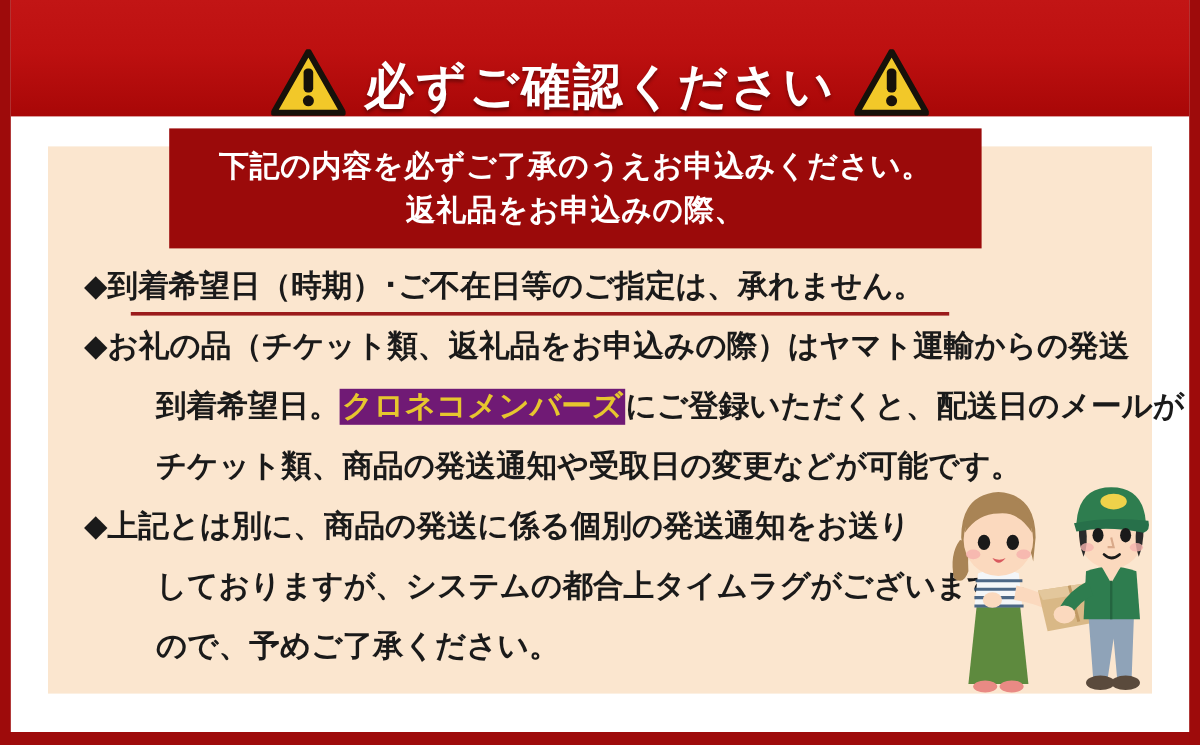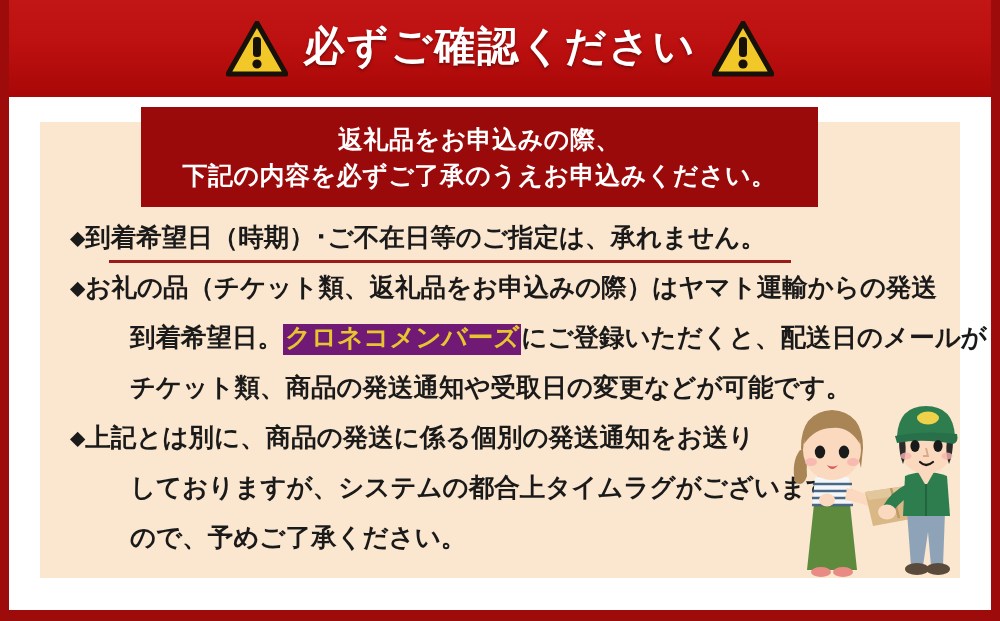--- a/index.html
+++ b/index.html
@@ -18,21 +18,21 @@
     border-right:9px solid #9E0B0B;
     border-bottom:11px solid #9E0B0B;
     overflow:hidden;
   }
   
   .header{
     position:absolute;
     left:-9px;top:0;
     width:1000px;height:97px;
     background:linear-gradient(180deg,#C21515 0%,#BD1010 45%,#A80707 100%);
-    display:flex;align-items:center;justify-content:center;
+    display:flex;align-items:flex-end;justify-content:center;
     gap:16px;
   }
   .header-title{
     color:#ffffff;
     font-size:41px;
     font-weight:bold;
     letter-spacing:2px;
     white-space:nowrap;
     text-shadow:0 2px 3px rgba(0,0,0,.35);
     line-height:1;
@@ -74,21 +74,21 @@
     font-size:25.5px;
     line-height:1.96;
     letter-spacing:0px;
   }
   .bullet{
     position:relative;
     padding-left:30px;
     margin:0;
     white-space:nowrap;
   }
-  .ln{display:block;white-space:nowrap;font-family:Liberation Mono, monospace;}
+  .ln{display:block;white-space:nowrap;}
   .ln.indent{padding-left:60px;}
   .ln.first{padding-left:30px;text-indent:-30px;}
   .underline-row{position:relative;}
   .ul-bar{
     position:absolute;
     left:69px;top:45px;
     width:682px;height:3px;
     background:#9B1B1B;
   }
   .hl{
@@ -123,22 +123,22 @@
         <path d="M31 2 L60 53 L2 53 Z" fill="#F2C829" stroke="#17110A" stroke-width="5" stroke-linejoin="round"></path>
         <rect x="27" y="16" width="8" height="20" rx="3.5" fill="#17110A"></rect>
         <circle cx="31" cy="43" r="4.6" fill="#17110A"></circle>
       </svg>
     </span>
   </div>
 
   <div class="panel"></div>
 
   <div class="msgbox">
+    <span class="msgbox-line">下記の内容を必ずご了承のうえお申込みください。</span>
     <span class="msgbox-line">返礼品をお申込みの際、</span>
-    <span class="msgbox-line">下記の内容を必ずご了承のうえお申込みください。</span>
   </div>
 
   <div class="body-text">
 
     <div class="bullet underline-row">
       <span class="ln first"><span>◆</span><span>到着希望日（時期）･ご不在日等のご指定は、承れません。</span></span>
       <span class="ul-bar"></span>
     </div>
 
     <div class="bullet">

